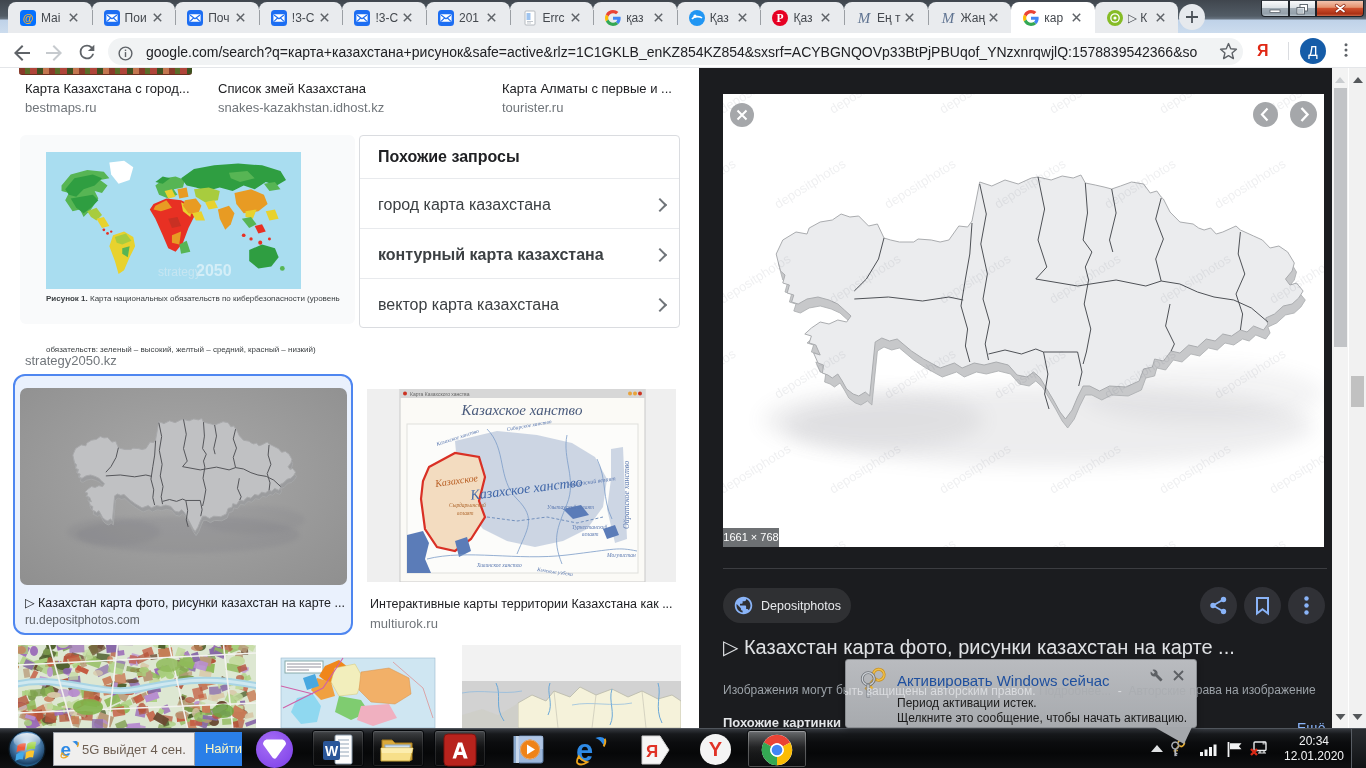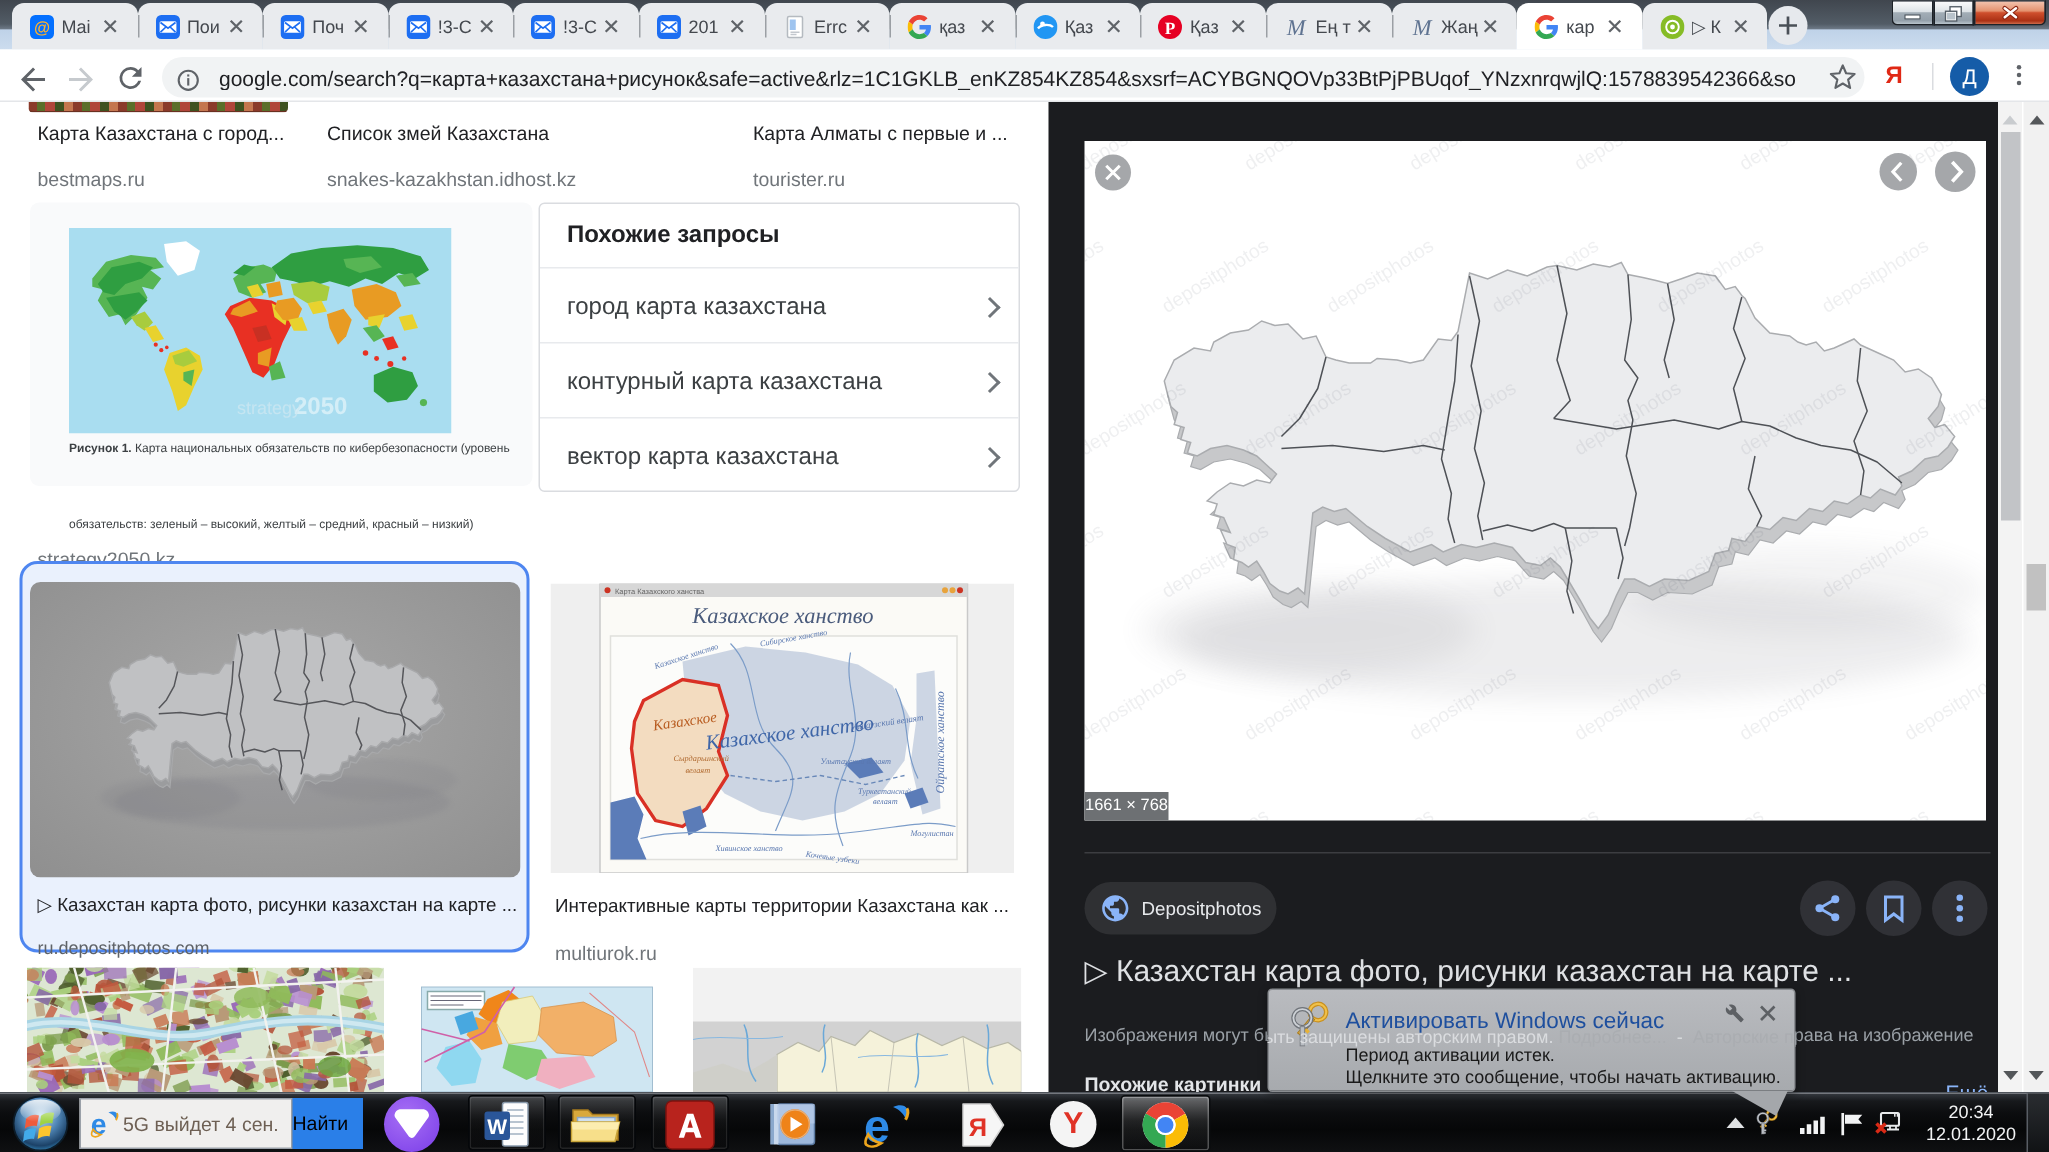--- a/index.html
+++ b/index.html
@@ -10,21 +10,21 @@
 .tab.active{background:#fff;z-index:3;}
 .tabsep{position:absolute;top:10px;height:15px;width:1px;background:#9b9fa4;z-index:2;}
 .tlabel{position:absolute;left:33px;top:9px;font-size:12px;color:#44484e;white-space:nowrap;overflow:hidden;width:28px;}
 .tclose{position:absolute;top:8px;width:15px;height:15px;}
 .tico{position:absolute;left:12px;top:8px;width:16px;height:16px;}
 .wbtn{position:absolute;top:0;height:17px;box-sizing:border-box;border:1px solid #1d2228;border-top:1px solid #3a4047;background:linear-gradient(#fafbfc 0,#dde3e7 45%,#a2adb6 50%,#94a0aa 85%,#b9c4cc 100%);}
 #toolbar{left:0;top:33px;width:1366px;height:35px;background:#fff;z-index:4;}
 #omni{position:absolute;left:108px;top:5px;width:1135px;height:27px;border-radius:14px;background:#f1f3f4;}
 #content{left:0;top:68px;width:699px;height:660px;background:#fff;overflow:hidden;}
 .cap1{position:absolute;font-size:13px;color:#202124;white-space:nowrap;}
-.cap2{position:absolute;font-size:13px;color:#70757a;white-space:nowrap;margin-top:12px;}
+.cap2{position:absolute;font-size:13px;color:#70757a;white-space:nowrap;}
 #relcard{position:absolute;left:359px;top:67px;width:319px;height:191px;background:#fff;border:1px solid #dadce0;border-radius:4px;}
 .relrow{position:absolute;left:18px;font-size:16px;color:#3c4043;}
 .relchev{position:absolute;left:295px;width:8px;height:8px;border-top:2px solid #70757a;border-right:2px solid #70757a;transform:rotate(45deg);}
 .reldiv{position:absolute;left:0;width:319px;height:1px;background:#e8eaed;}
 #panel{left:699px;top:68px;width:633px;height:660px;background:#1b1c1f;overflow:hidden;}
 #imgarea{position:absolute;left:24px;top:26px;width:601px;height:453px;background:#fff;overflow:hidden;}
 .circbtn{position:absolute;border-radius:50%;background:#a5a7aa;}
 .icirc{position:absolute;width:37px;height:37px;border-radius:50%;background:#303136;}
 #sb1{left:1332px;top:68px;width:16px;height:660px;background:#f3f3f3;}
 #sb2{left:1349px;top:68px;width:17px;height:660px;background:#f1f1f1;}
@@ -313,21 +313,21 @@
         <text x="112" y="124" font-size="12" fill="#cfe8f2" opacity="0.75" font-family="Liberation Sans">strategy</text>
       </svg></div>
     <div class="abs" style="left:46px;top:158px;width:260px;font-size:9.5px;color:#3c4043;line-height:9.5px;"></div>
     <div class="abs nw" style="left:46px;top:226px;font-size:8px;color:#3c4043;"><b>Рисунок 1.</b> Карта национальных обязательств по кибербезопасности (уровень</div>
     <div class="abs nw" style="left:46px;top:237px;font-size:8px;color:#3c4043;margin-top:40px;">обязательств: зеленый – высокий, желтый – средний, красный – низкий)</div>
     <div class="cap2" style="left:25px;top:285px;">strategy2050.kz</div>
     <div id="relcard">
       <div class="abs nw" style="left:18px;top:12px;font-size:16px;font-weight:bold;color:#202124;">Похожие запросы</div>
       <div class="relrow nw" style="top:60px;">город карта казахстана</div>
       <div class="relchev" style="top:64px;"></div>
-      <div class="relrow nw" style="top:110px;">контурный карта казахстана</div>
+      <div class="relrow nw" style="top:110px;font-weight:bold;">контурный карта казахстана</div>
       <div class="relchev" style="top:114px;"></div>
       <div class="relrow nw" style="top:160px;">вектор карта казахстана</div>
       <div class="relchev" style="top:164px;"></div>
       <div class="reldiv" style="top:42px;"></div>
       <div class="reldiv" style="top:92px;"></div>
       <div class="reldiv" style="top:142px;"></div>
     </div>
     <div class="abs" style="left:13px;top:306px;width:340px;height:261px;background:#eaf1fd;border:2px solid #4e86f0;border-radius:12px;box-sizing:border-box;"></div>
     <div class="abs" style="left:20px;top:320px;width:327px;height:197px;border-radius:7px;overflow:hidden;">
       <div style="position:absolute;left:0;top:0;width:327px;height:197px;background:radial-gradient(ellipse at 50% 45%,#a9a9a9 0%,#8f8f8f 100%);">
@@ -997,21 +997,21 @@
       </svg></div>
     <div class="abs" style="left:53px;top:3px;width:142px;height:34px;background:#f0efee;border:1px solid #9aa0a8;box-sizing:border-box;">
       <div class="abs" style="left:4px;top:5px;"><svg width="22" height="22" viewBox="0 0 36 36">
           <path d="M32.8 7.2c-1.6-2.6-5.4-3-9.4-1.2 3.9 1.5 6.8 4.2 8.2 7.6 1.5-2.6 1.9-4.9 1.2-6.4z" fill="#2e8ae6"></path>
           <text x="4" y="29" font-size="31" font-weight="bold" fill="#2e8ae6" font-family="Liberation Sans">e</text>
           <path d="M32.6 6.9c1.2 1.8.7 4.6-.9 7.6" stroke="#eda51c" stroke-width="2" fill="none"></path>
           <path d="M5.5 31.2c2.3 1.9 6.3 1.3 9.8-1-3.8-.9-6.7-2.9-8.5-5.9-1.6 2.8-2.4 5.5-1.3 6.9z" fill="none" stroke="#eda51c" stroke-width="1.8"></path>
         </svg></div>
       <div class="abs nw" style="left:28px;top:9px;font-size:13px;color:#6d5f53;">5G выйдет 4 сен.</div>
     </div>
-    <div class="abs" style="left:195px;top:3px;width:47px;height:34px;background:#2a7fe8;color:#000000;font-size:13px;text-align:left;line-height:34px;">Найти</div>
+    <div class="abs" style="left:195px;top:3px;width:47px;height:34px;background:#2a7fe8;color:#fef9c3;font-size:13px;text-align:right;line-height:34px;">Найти</div>
     <div class="abs" style="left:256px;top:2px;width:37px;height:37px;border-radius:50%;background:radial-gradient(circle at 40% 35%,#a76ff5,#7a3de8);"><svg width="37" height="37" viewBox="0 0 37 37">
         <path d="M18.5 26 L9.5 13.5 A 2 2 0 0 1 11 12 L26 12 A 2 2 0 0 1 27.5 13.5 Z" fill="#fff" stroke="#fff" stroke-width="5" stroke-linejoin="round" transform="translate(0,-1)"></path>
       </svg></div>
     <div class="tbtn" style="left:312px;">
       <div class="abs" style="left:8px;top:2px;"><svg width="34" height="34" viewBox="0 0 34 34">
           <rect x="14" y="2" width="17" height="29" rx="1.5" fill="#fdfdfd" stroke="#8899aa"></rect>
           <g stroke="#b8c4d0" stroke-width="1.4">
             <path d="M17 7h11M17 11h11M17 15h11M17 19h11M17 23h11"></path>
           </g>
           <rect x="2" y="8" width="17" height="19" rx="2" fill="#2a5699"></rect>

